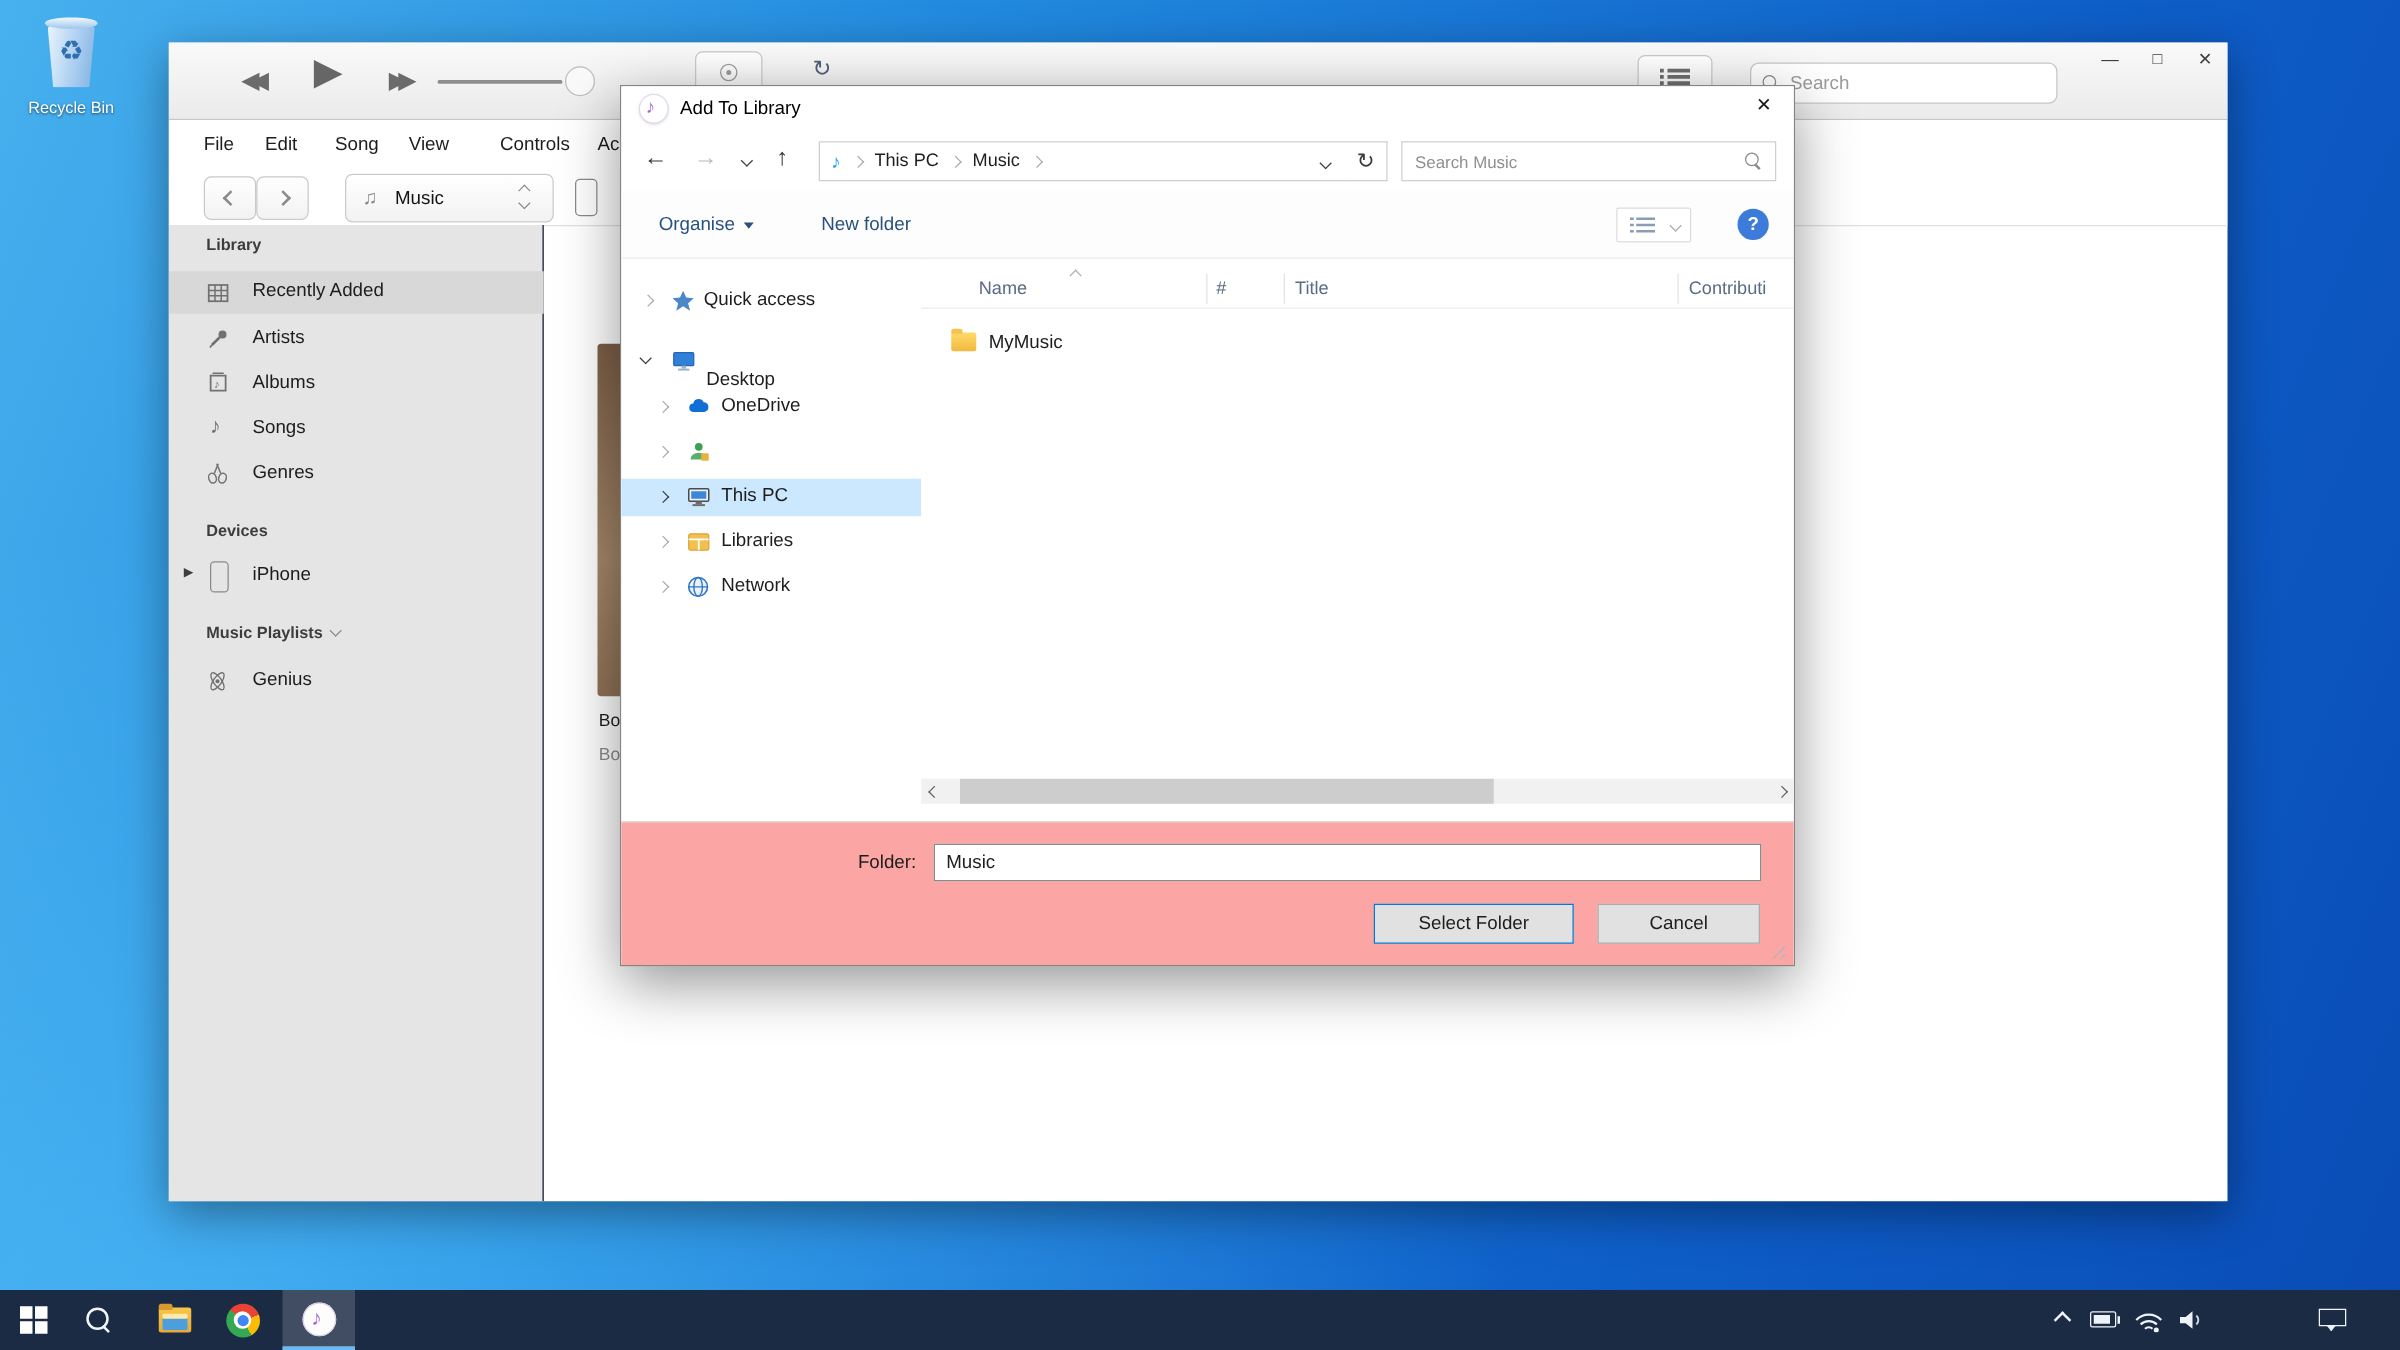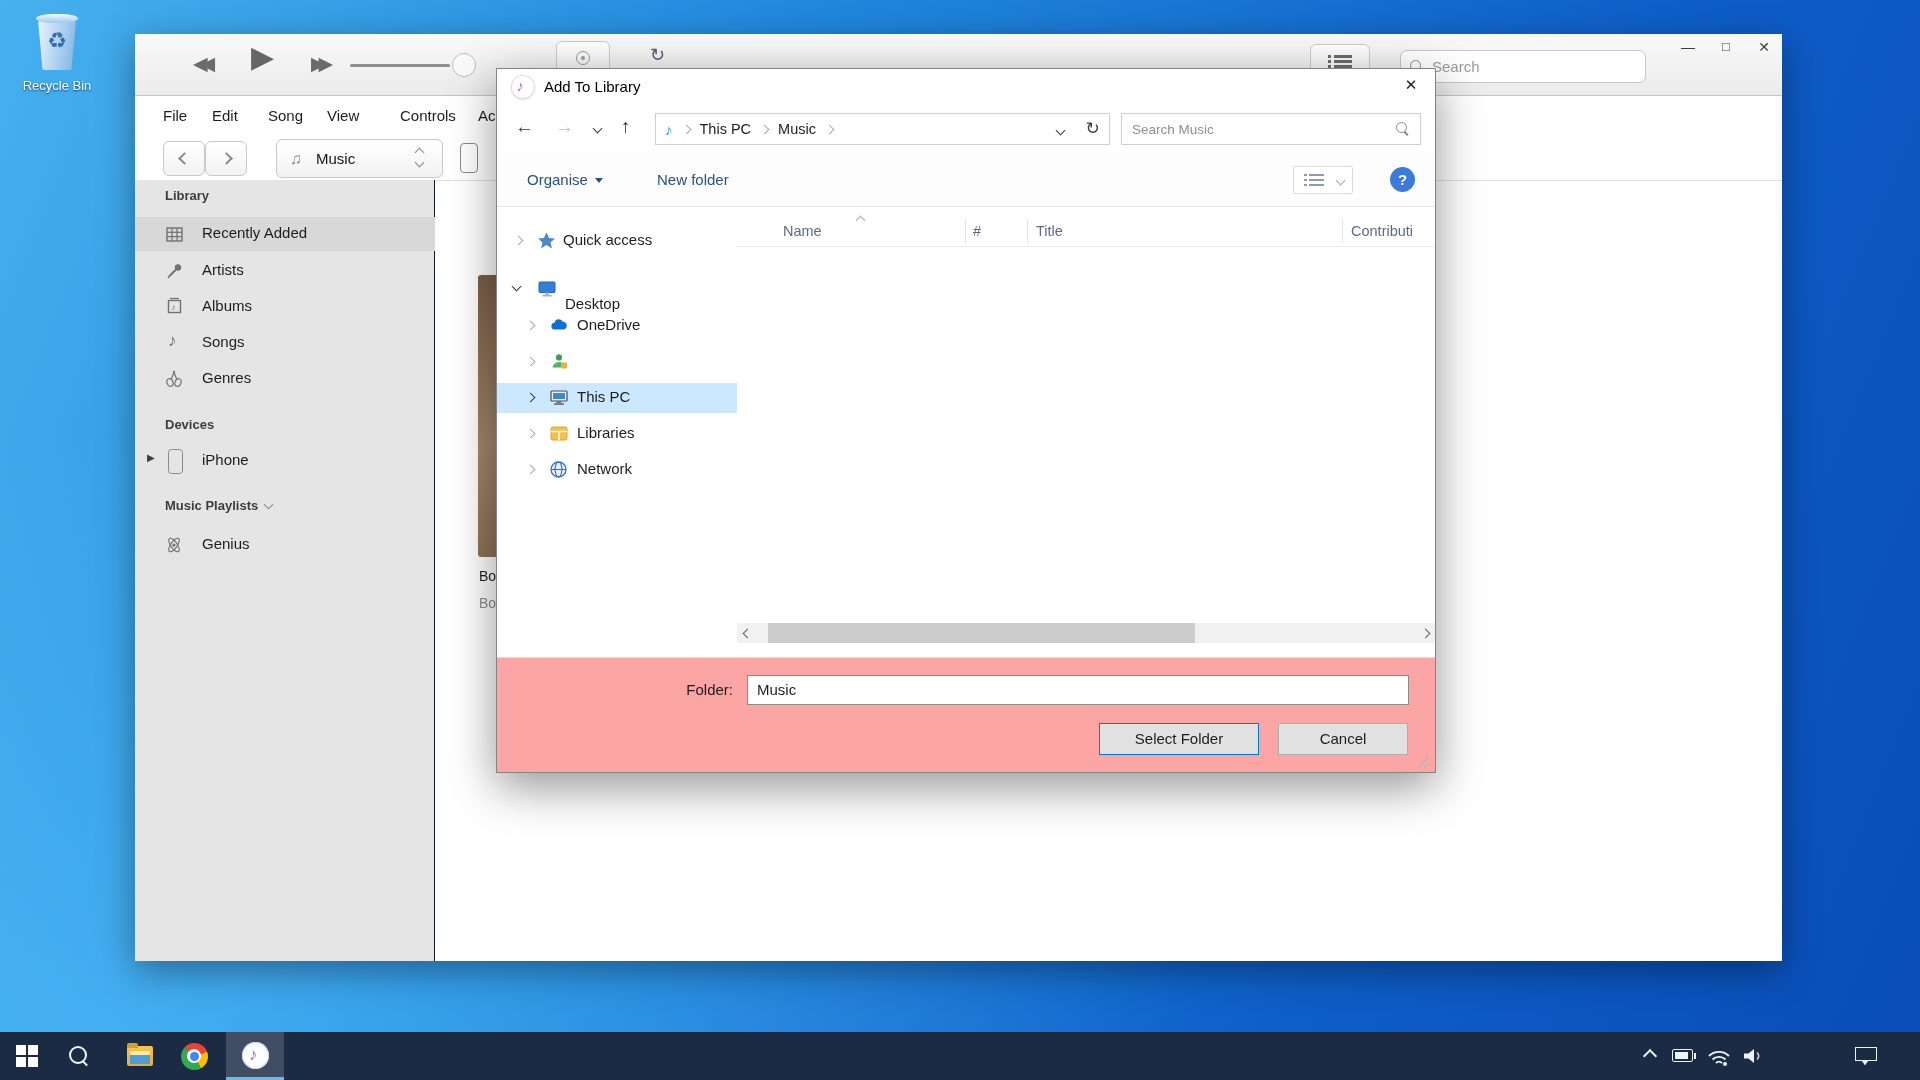--- a/index.html
+++ b/index.html
@@ -330,20 +330,24 @@
         <span class="abs chev thin u lite" style="left:120px;top:2px;"></span>
         <span class="txt" style="left:46px;top:8px;font-size:14.5px;color:#5a6b84;">Name</span>
         <span class="abs" style="left:228px;top:4px;width:1px;height:24px;background:#e3e3e3;"></span>
         <span class="txt" style="left:236px;top:8px;font-size:14.5px;color:#5a6b84;">#</span>
         <span class="abs" style="left:290px;top:4px;width:1px;height:24px;background:#e3e3e3;"></span>
         <span class="txt" style="left:299px;top:8px;font-size:14.5px;color:#5a6b84;">Title</span>
         <span class="abs" style="left:605px;top:4px;width:1px;height:24px;background:#e3e3e3;"></span>
         <span class="txt" style="left:614px;top:8px;font-size:14.5px;color:#5a6b84;">Contributi</span>
       </div>
 
+      <div class="abs flex" style="left:24px;top:52px;width:300px;height:28px;gap:10px;">
+        <span class="folder"></span>
+        <span style="font-size:15px;">MyMusic</span>
+      </div>
 
       <div class="abs" style="left:0;top:416px;width:698px;height:20px;background:#f1f1f1;">
         <span class="abs flex" style="left:0;top:0;width:20px;height:20px;justify-content:center;">
             <span class="chev thin l" style="border-color:#5f5f5f;"></span>
           </span>
         <span class="abs" style="left:31px;top:0;width:427px;height:20px;background:#cdcdcd;"></span>
         <span class="abs flex" style="left:678px;top:0;width:20px;height:20px;justify-content:center;">
             <span class="chev thin r" style="border-color:#5f5f5f;"></span>
           </span>
       </div>

